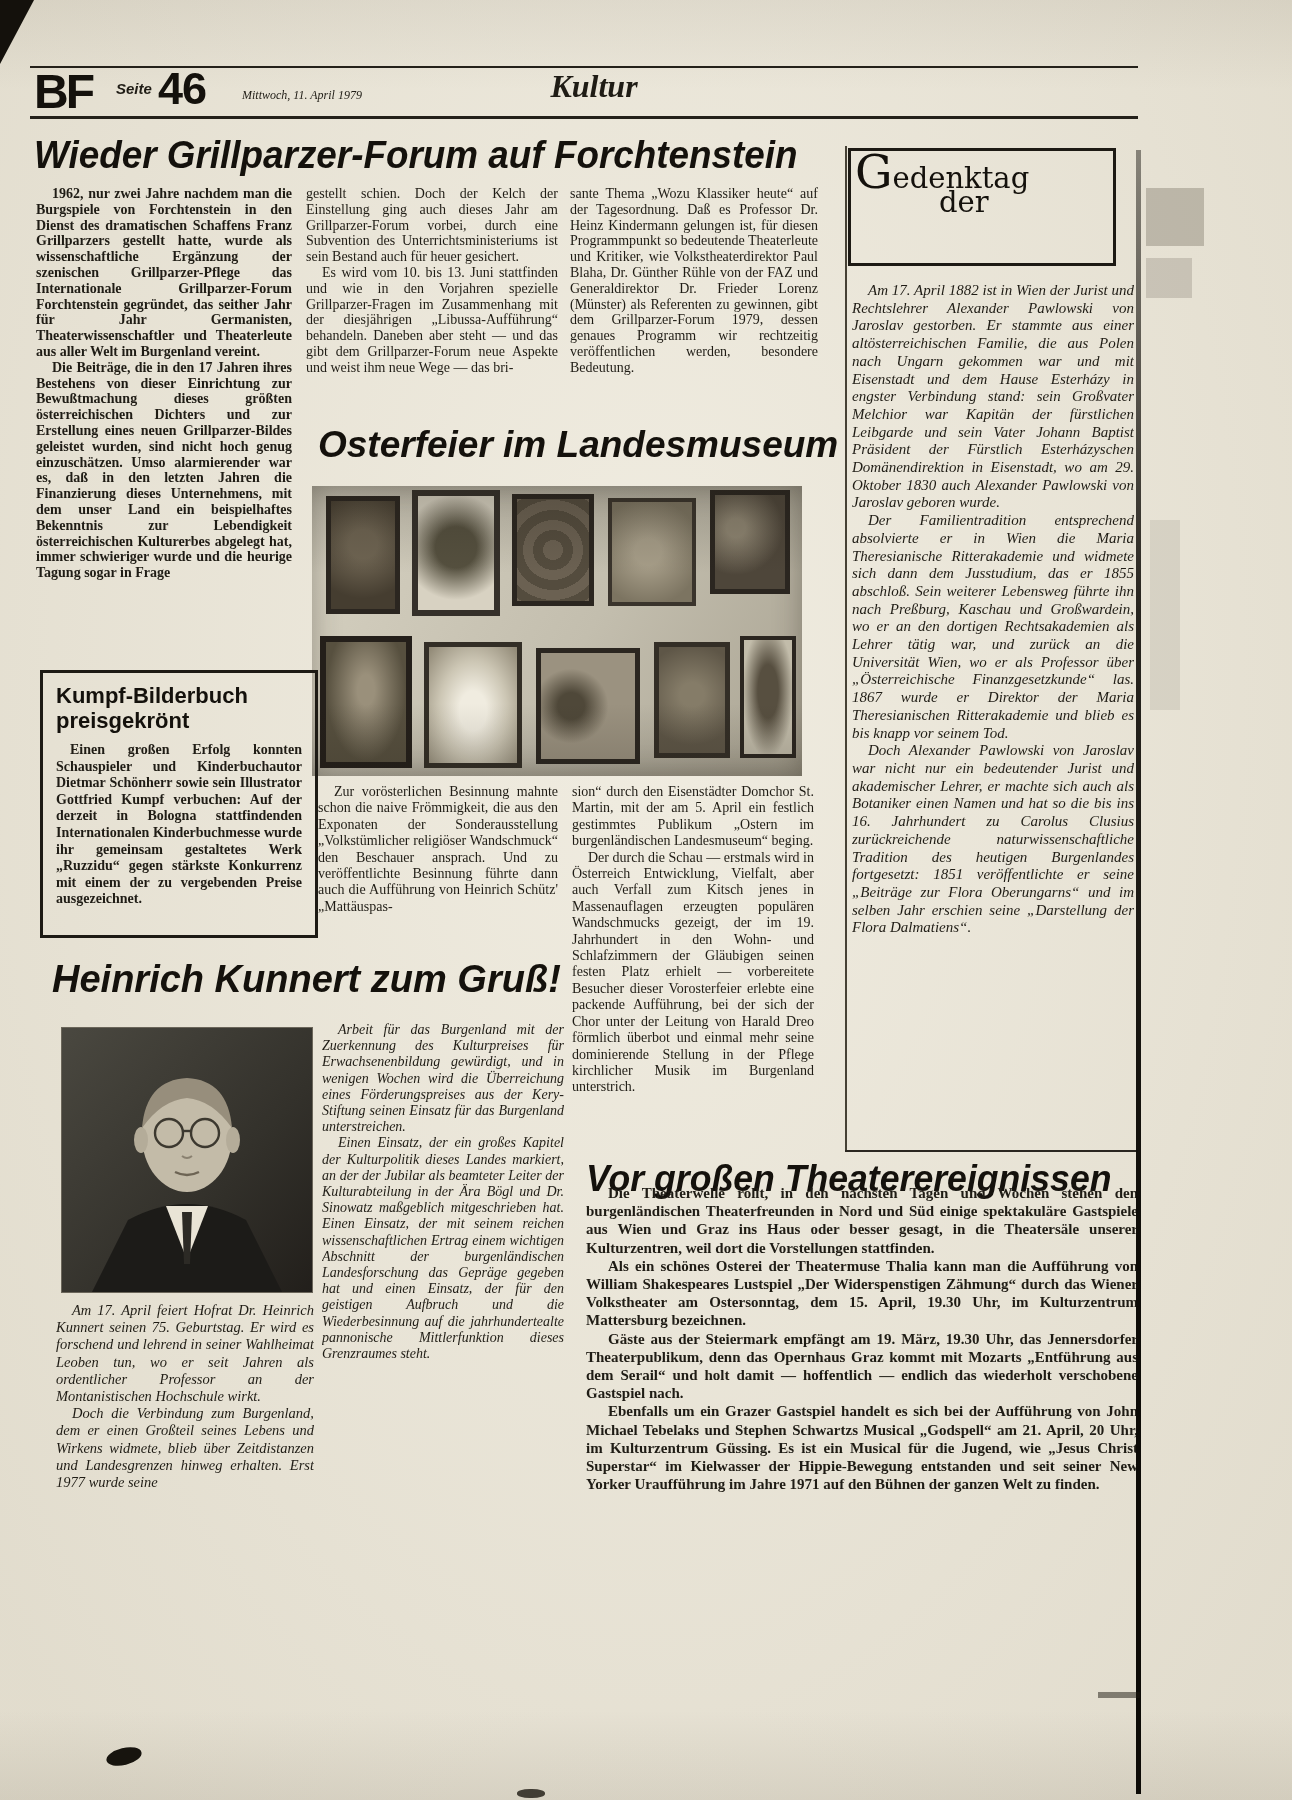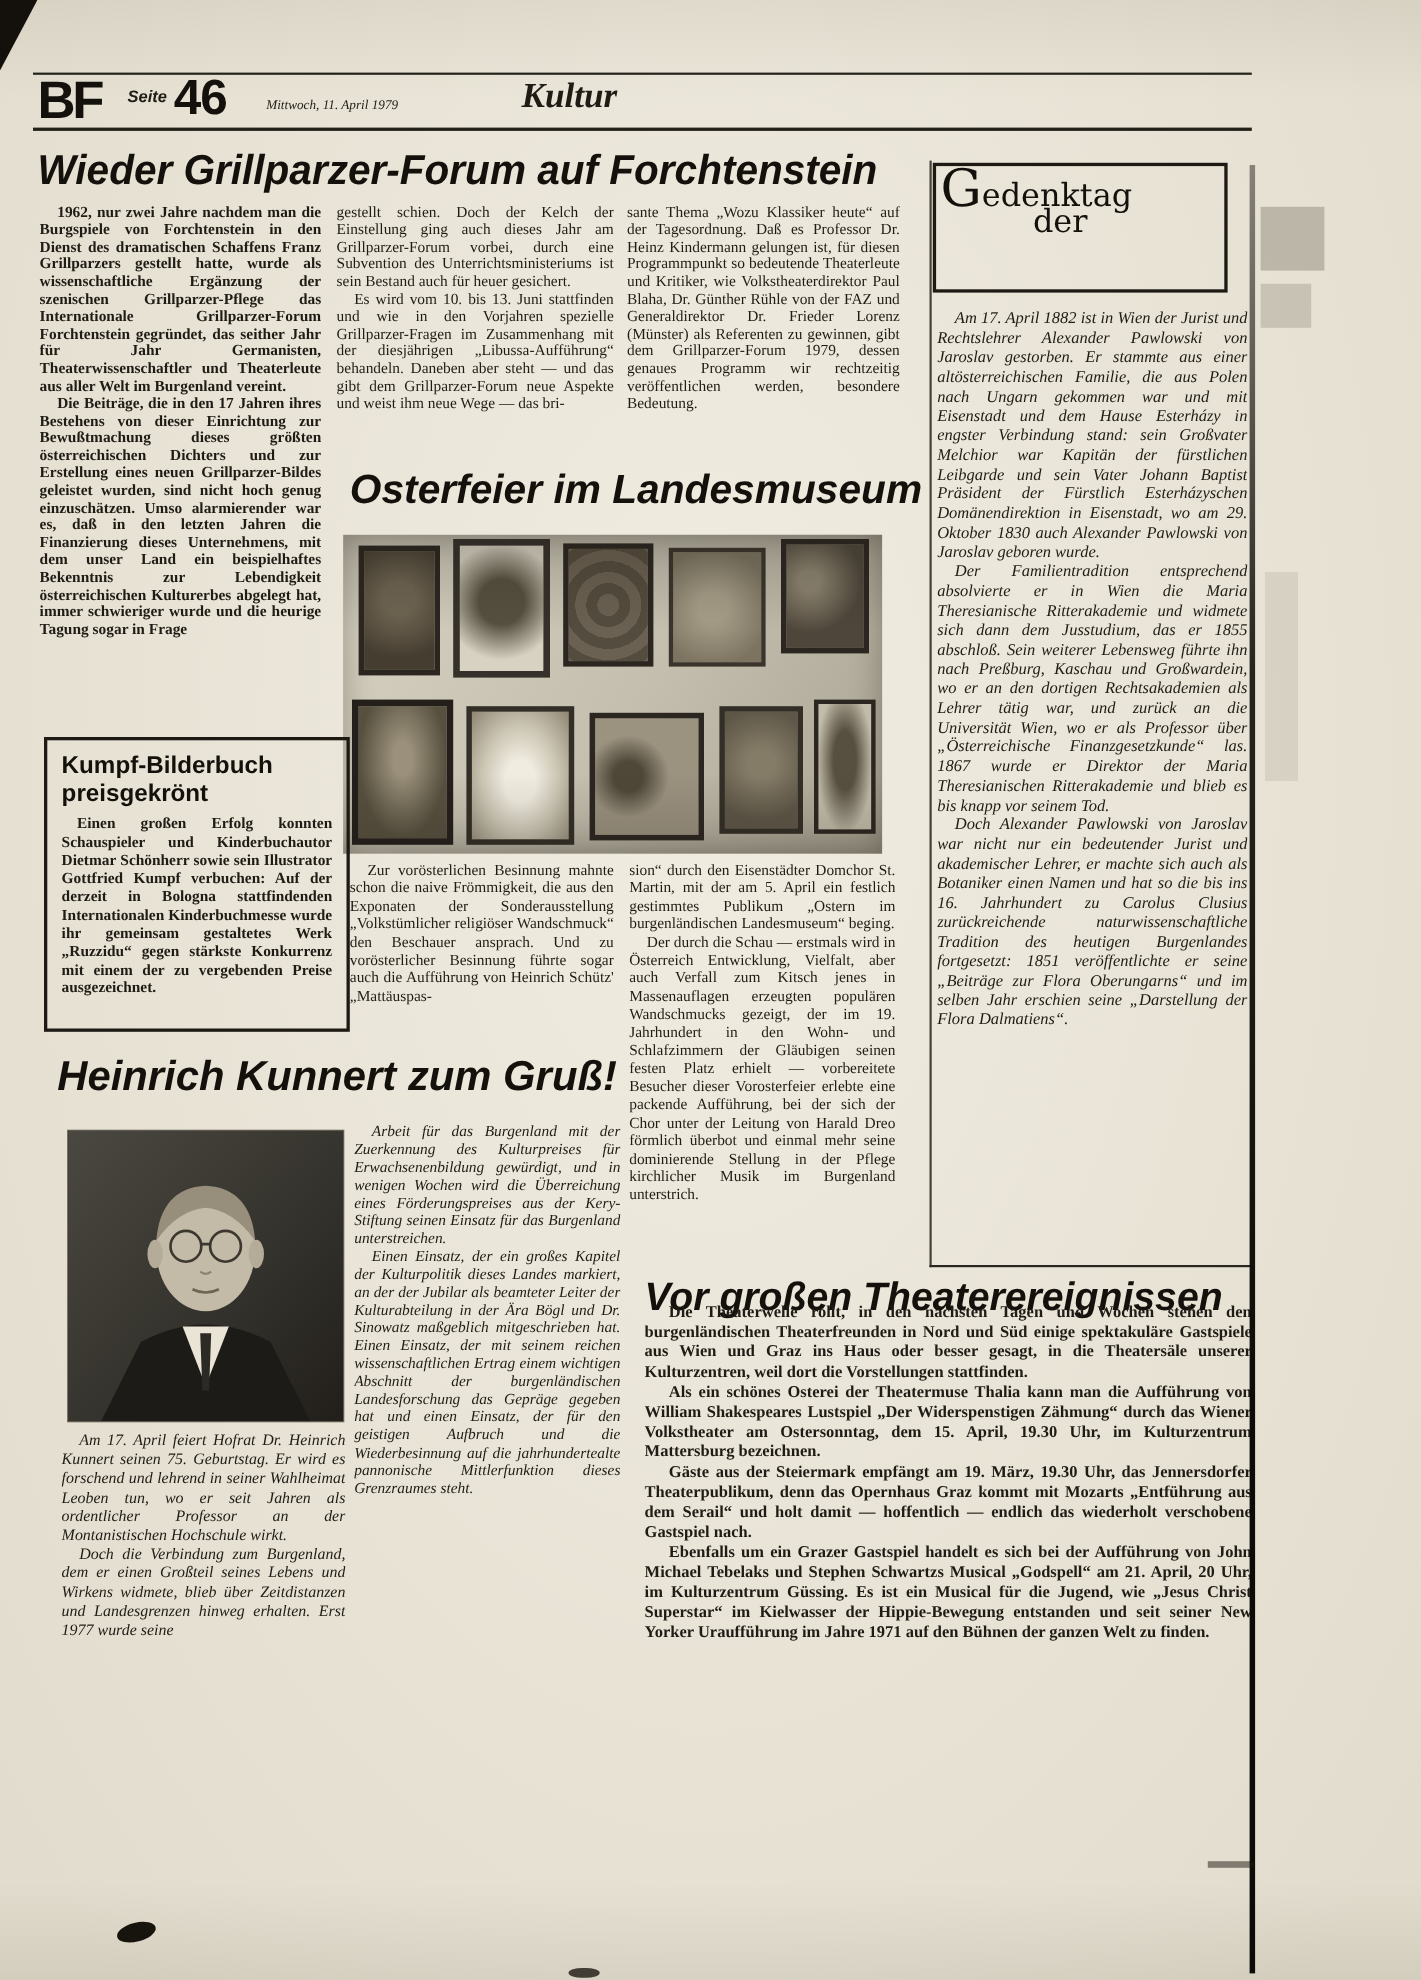--- a/index.html
+++ b/index.html
@@ -18,21 +18,21 @@
 
   .rule { position:absolute; background:#24211a; }
   .rule-top { left:30px; top:66px; width:1108px; height:2px; }
   .rule-header { left:30px; top:116px; width:1108px; height:3px; }
 
   .header { position:absolute; left:34px; top:70px; width:1104px; height:46px; }
   .bf-logo { position:absolute; left:0px; top:-6px; font-family:"Liberation Sans", sans-serif; font-weight:bold; font-size:48px; letter-spacing:-3px; color:#14110c; }
   .seite-label { position:absolute; left:82px; top:10px; font-family:"Liberation Sans", sans-serif; font-style:italic; font-weight:bold; font-size:15px; }
   .page-number { position:absolute; left:124px; top:-7px; font-family:"Liberation Sans", sans-serif; font-weight:bold; font-size:45px; letter-spacing:-1px; color:#14110c; }
   .header-date { position:absolute; left:208px; top:18px; font-style:italic; font-size:12px; }
-  .section-title { position:absolute; left:440px; top:-2px; width:240px; text-align:left; font-style:italic; font-weight:bold; font-size:32px; }
+  .section-title { position:absolute; left:440px; top:-2px; width:240px; text-align:center; font-style:italic; font-weight:bold; font-size:32px; }
 
   .hl { position:absolute; font-family:"Liberation Sans", sans-serif; font-weight:bold; font-style:italic; color:#14110c; transform-origin:left top; white-space:nowrap; }
   .grill-hl   { left:34px;  top:134px;  font-size:38px; transform:scaleX(0.97); }
   .oster-hl   { left:318px; top:424px;  font-size:37px; }
   .kunnert-hl { left:52px;  top:958px;  font-size:38px; }
   .theater-hl { left:586px; top:1158px; font-size:36px; transform:scaleX(0.99); }
 
   .col { position:absolute; text-align:justify; overflow:hidden; }
   .col p { margin:0; text-indent:16px; }
   .col.cont p:first-child { text-indent:0; }
@@ -133,21 +133,21 @@
     <div class="frame f4"></div>
     <div class="frame f5"></div>
     <div class="frame f6"></div>
     <div class="frame f7"></div>
     <div class="frame f8"></div>
     <div class="frame f9"></div>
     <div class="frame f10"></div>
     <div class="photo-vignette"></div>
   </div>
   <div class="col o-colA">
-      <p>Zur vorösterlichen Besinnung mahnte schon die naive Frömmigkeit, die aus den Exponaten der Sonderausstellung „Volkstümlicher religiöser Wandschmuck“ den Beschauer ansprach. Und zu vorösterlicher Besinnung führte sogar auch die Aufführung von Heinrich Schütz' „Mattäuspas-</p>
+      <p>Zur vorösterlichen Besinnung mahnte schon die naive Frömmigkeit, die aus den Exponaten der Sonderausstellung „Volkstümlicher religiöser Wandschmuck“ den Beschauer ansprach. Und zu veröffentlichte Besinnung führte dann auch die Aufführung von Heinrich Schütz' „Mattäuspas-</p>
     </div>
   <div class="col cont o-colB">
       <p>sion“ durch den Eisenstädter Domchor St. Martin, mit der am 5. April ein festlich gestimmtes Publikum „Ostern im burgenländischen Landesmuseum“ beging.</p>
       <p>Der durch die Schau — erstmals wird in Österreich Entwicklung, Vielfalt, aber auch Verfall zum Kitsch jenes in Massenauflagen erzeugten populären Wandschmucks gezeigt, der im 19. Jahrhundert in den Wohn- und Schlafzimmern der Gläubigen seinen festen Platz erhielt — vorbereitete Besucher dieser Vorosterfeier erlebte eine packende Aufführung, bei der sich der Chor unter der Leitung von Harald Dreo förmlich überbot und einmal mehr seine dominierende Stellung in der Pflege kirchlicher Musik im Burgenland unterstrich.</p>
     </div>
 
   <div class="kumpf-box">
     <div class="kumpf-title">Kumpf-Bilderbuch preisgekrönt</div>
     <div class="kumpf-body">
         <p>Einen großen Erfolg konnten Schauspieler und Kinderbuchautor Dietmar Schönherr sowie sein Illustrator Gottfried Kumpf verbuchen: Auf der derzeit in Bologna stattfindenden Internationalen Kinderbuchmesse wurde ihr gemeinsam gestaltetes Werk „Ruzzidu“ gegen stärkste Konkurrenz mit einem der zu vergebenden Preise ausgezeichnet.</p>

